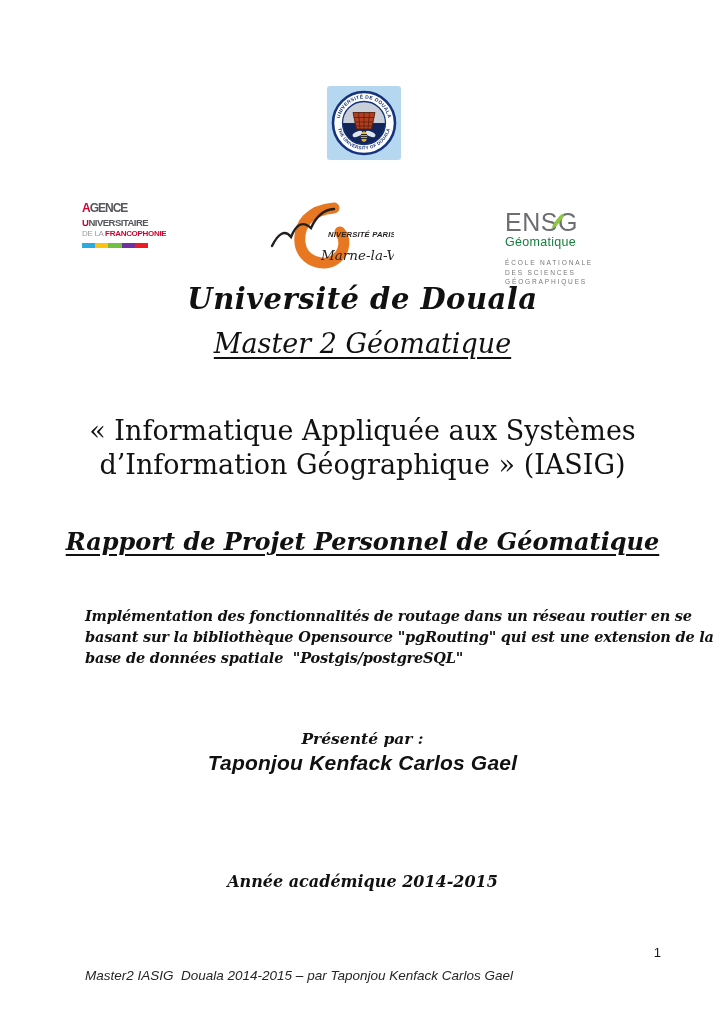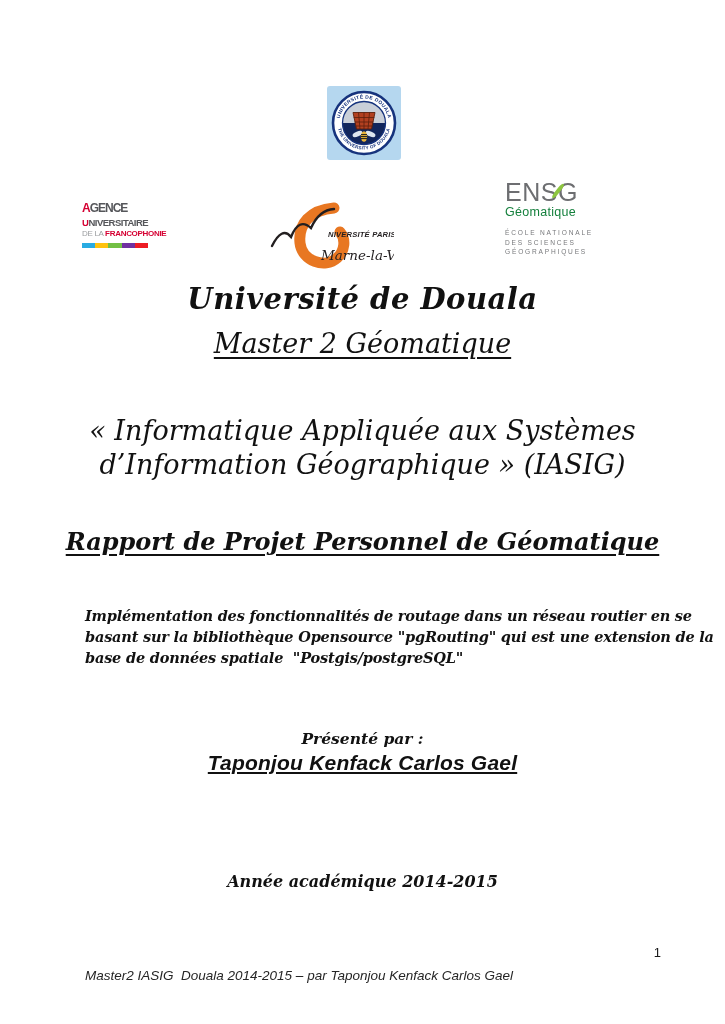--- a/index.html
+++ b/index.html
@@ -20,46 +20,46 @@
   .auf-bar{display:flex;height:5px;margin-top:4px;width:66px;}
   .auf-bar span{flex:1;}
 
   
   .logo-upem{position:absolute;left:264px;top:198px;width:130px;height:80px;}
   .upem-univ{font-family:"Liberation Sans",sans-serif;font-weight:bold;font-style:italic;
              font-size:7.6px;fill:#231f20;letter-spacing:0.2px;}
   .upem-campus{font-family:"DejaVu Serif",serif;font-style:italic;font-size:13.5px;fill:#231f20;}
 
   
-  .logo-ensg{position:absolute;left:505px;top:180px;width:90px;font-family:"Liberation Sans",sans-serif;}
+  .logo-ensg{position:absolute;left:505px;top:210px;width:90px;font-family:"Liberation Sans",sans-serif;}
   .ensg-acronym{position:relative;font-size:25px;line-height:25px;font-weight:500;
                 color:var(--ensg-gray,#6d6e71);letter-spacing:0.5px;width:68px;}
   .ensg-leaf{position:absolute;left:51px;top:2px;width:4px;height:18px;border-radius:3px/9px;
              background:var(--ensg-green,#8dc63f);transform:rotate(38deg);}
   .ensg-dept{font-size:12.5px;line-height:14px;color:#15803d;letter-spacing:0.3px;}
   .ensg-school{margin-top:9px;font-size:6.6px;line-height:9.5px;letter-spacing:1.8px;color:#77787b;}
 
   
   .centered{position:absolute;left:0;width:100%;text-align:center;}
   .h-univ{top:282px;font-size:29px;line-height:1.2;font-style:italic;font-weight:bold;letter-spacing:0.5px;}
   .h-master{top:328px;font-size:27px;line-height:1.2;font-style:italic;}
   .h-master span{text-decoration:underline;text-decoration-thickness:1.5px;text-underline-offset:4px;}
-  .h-program{top:414px;font-size:27px;line-height:34px;font-style:italic;}
+  .h-program{top:414px;font-size:27px;line-height:34px;}
   .h-report{top:528px;font-size:24px;line-height:1.2;font-style:italic;font-weight:bold;}
   .h-report span{text-decoration:underline;text-decoration-thickness:2px;text-underline-offset:4px;}
 
   
   .abstract{position:absolute;left:85px;top:605px;width:580px;font-size:14.5px;line-height:21px;
             font-style:italic;font-weight:bold;letter-spacing:-0.2px;}
   .abstract div{white-space:pre;}
 
   
   .presented-label{top:729px;font-size:15.5px;font-style:italic;font-weight:bold;}
   .author{top:751px;font-size:21px;font-style:italic;font-weight:bold;
-          font-family:"Liberation Sans",sans-serif;letter-spacing:0.2px;text-decoration:underline;}
+          font-family:"Liberation Sans",sans-serif;letter-spacing:0.2px;}
 
   
   .year{top:872px;font-size:16px;font-style:italic;font-weight:bold;}
 
   
   .page-number{position:absolute;top:945px;right:64px;font-family:"Liberation Sans",sans-serif;
                font-size:13px;color:#1a1a1a;}
   .footer{position:absolute;left:85px;top:968px;font-family:"Liberation Sans",sans-serif;
           font-style:italic;font-size:13.5px;color:#262626;white-space:pre;}
 </style>

